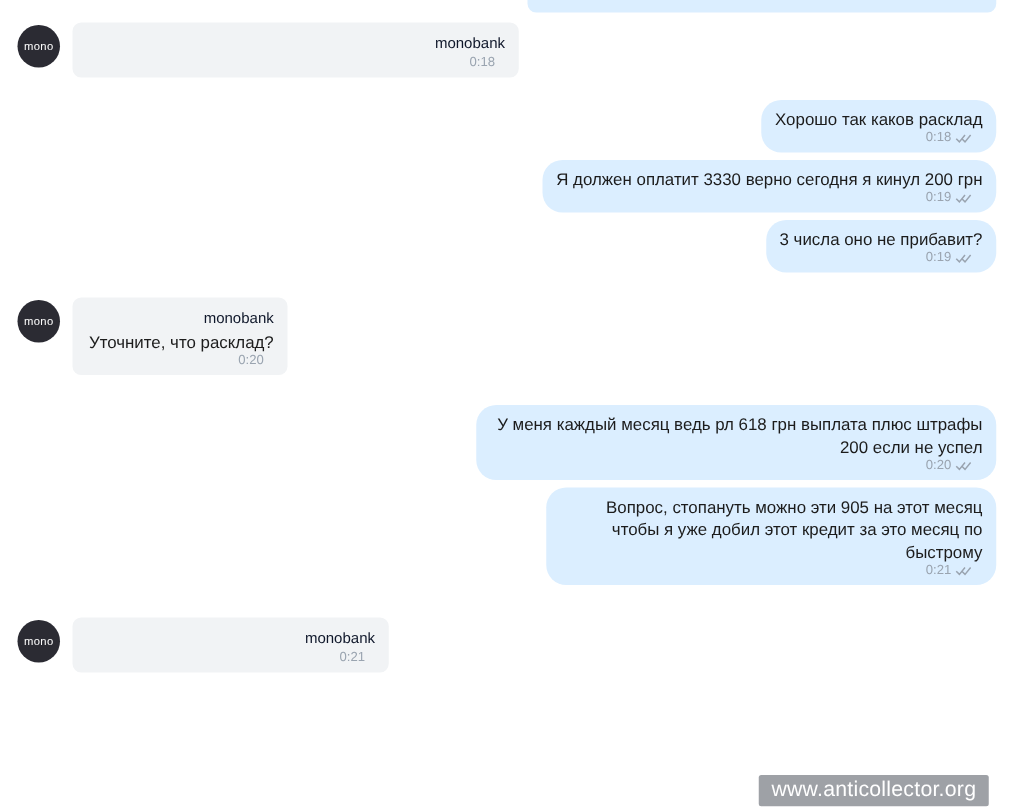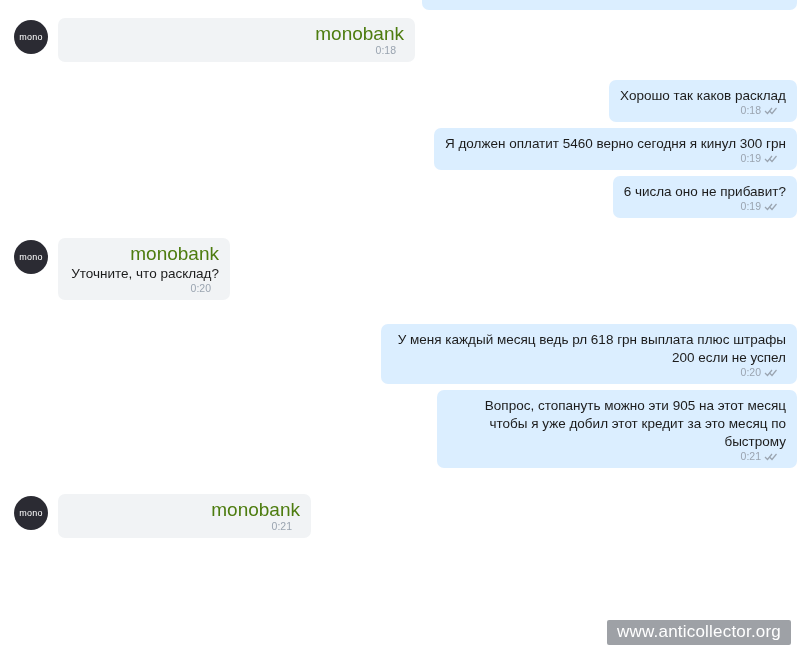--- a/index.html
+++ b/index.html
@@ -53,24 +53,25 @@
     line-height: 18px;
     color: #1c1c1c;
     max-width: 420px;
     box-sizing: border-box;
   }
   .bubble.in {
     background: #f1f3f5;
   }
   .bubble.out {
     background: #dbeeff;
+    border-radius: 16px;
   }
   .sender {
-    font-size: 19px;
-    color: #4d7c0f;
+    font-size: 12px;
+    color: #0f172a;
     margin-bottom: 2px;
     font-weight: normal;
   }
   .text {
     white-space: pre-wrap;
   }
   .meta {
     position: absolute;
     right: 19px;
     bottom: 3px;
@@ -138,36 +139,36 @@
               <path d="M1 5 L3.5 7.5 L8 2" fill="none" stroke="#9aa4b0" stroke-width="1.2"></path>
               <path d="M5.5 5 L8 7.5 L12.5 2" fill="none" stroke="#9aa4b0" stroke-width="1.2"></path>
             </svg>
         </span>
       </div>
     </div>
   </div>
 
   <div class="row out">
     <div class="bubble out">
-      <div class="text">Я должен оплатит 5460 верно сегодня я кинул 300 грн</div>
+      <div class="text">Я должен оплатит 3330 верно сегодня я кинул 200 грн</div>
       <div class="meta">
         <span>0:19</span>
         <span class="ticks">
           <svg width="14" height="9" viewBox="0 0 14 9">
               <path d="M1 5 L3.5 7.5 L8 2" fill="none" stroke="#9aa4b0" stroke-width="1.2"></path>
               <path d="M5.5 5 L8 7.5 L12.5 2" fill="none" stroke="#9aa4b0" stroke-width="1.2"></path>
             </svg>
         </span>
       </div>
     </div>
   </div>
 
   <div class="row out">
     <div class="bubble out">
-      <div class="text">6 числа оно не прибавит?</div>
+      <div class="text">3 числа оно не прибавит?</div>
       <div class="meta">
         <span>0:19</span>
         <span class="ticks">
           <svg width="14" height="9" viewBox="0 0 14 9">
               <path d="M1 5 L3.5 7.5 L8 2" fill="none" stroke="#9aa4b0" stroke-width="1.2"></path>
               <path d="M5.5 5 L8 7.5 L12.5 2" fill="none" stroke="#9aa4b0" stroke-width="1.2"></path>
             </svg>
         </span>
       </div>
     </div>

